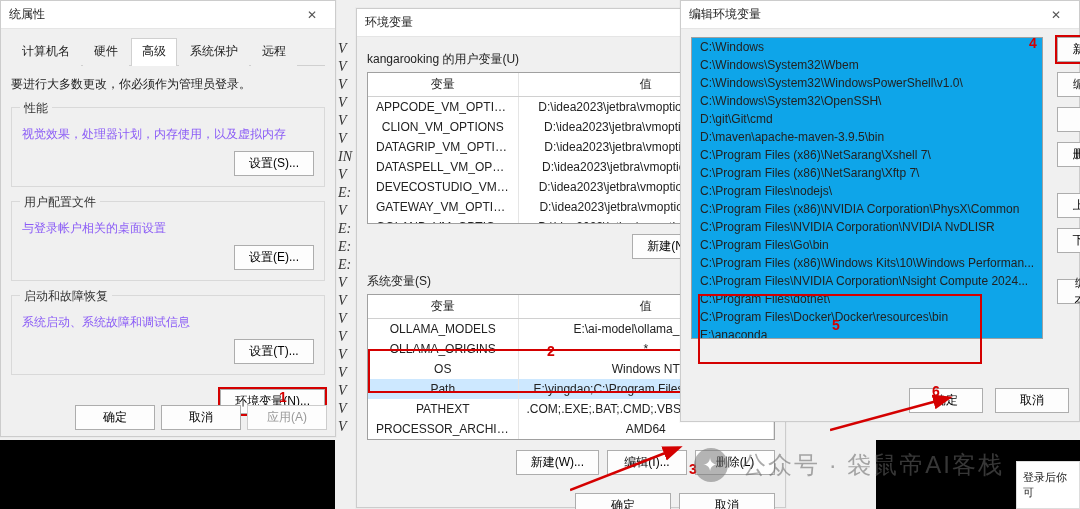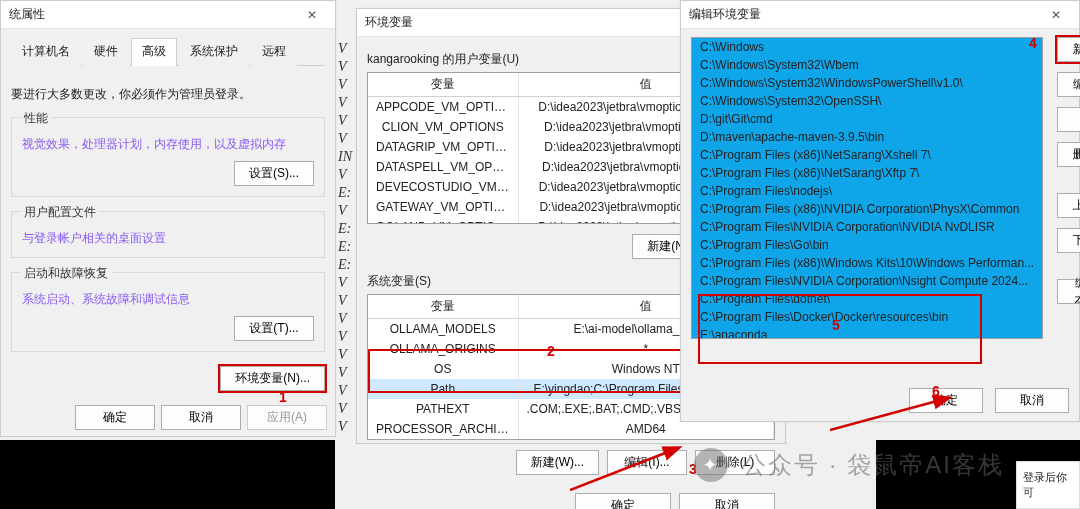--- a/index.html
+++ b/index.html
@@ -25,21 +25,21 @@
   }
   .content { padding: 8px 10px 10px; }
 
   
   .tabs { display: flex; border-bottom: 1px solid #d0d0d0; font-size: 12px; }
   .tabs .tab {
     padding: 4px 10px 6px; border: 1px solid transparent; border-bottom: none; margin-right: 2px;
     position: relative; top: 1px; background: #f0f0f0;
   }
   .tabs .tab.active { border-color: #d0d0d0; background: #fff; }
-  .hint { margin: 20px 0 14px; }
+  .hint { margin: 10px 0 14px; }
   .group {
     border: 1px solid #d9d9d9; margin-bottom: 14px; position: relative; padding: 18px 10px 10px;
   }
   .group-title {
     position: absolute; top: -8px; left: 8px; background: #f0f0f0; padding: 0 4px; font-size: 12px;
     color: #333;
   }
   .group-body { font-size: 12px; color: #8b5cf6; }
   .btn {
     display: inline-flex; align-items: center; justify-content: center;
@@ -106,20 +106,21 @@
 
     <div class="group">
       <span class="group-title">性能</span>
       <div class="group-body">视觉效果，处理器计划，内存使用，以及虚拟内存</div>
       <div class="rt"><button class="btn">设置(S)...</button></div>
     </div>
 
     <div class="group">
       <span class="group-title">用户配置文件</span>
       <div class="group-body">与登录帐户相关的桌面设置</div>
+      <div class="rt"><button class="btn">设置(E)...</button></div>
     </div>
 
     <div class="group">
       <span class="group-title">启动和故障恢复</span>
       <div class="group-body">系统启动、系统故障和调试信息</div>
       <div class="rt"><button class="btn">设置(T)...</button></div>
     </div>
 
     <div class="rt" style="margin-bottom:10px;">
       <button class="btn redbox">环境变量(N)...</button>
@@ -129,21 +130,21 @@
       <button class="btn">确定</button>
       <button class="btn">取消</button>
       <button class="btn" style="color:#999;border-color:#ccc;">应用(A)</button>
     </div>
   </div>
   <span class="redlabel" style="left:278px; top:388px;">1</span>
 </div>
 
 <div style="position:absolute; left:338px; top:40px; width:20px; height:400px; font-family:serif; font-size:14px; line-height:18px; font-style:italic; color:#333; overflow:hidden;">V<br>V<br>V<br>V<br>V<br>V<br>IN<br>V<br>E:<br>V<br>E:<br>E:<br>E:<br>V<br>V<br>V<br>V<br>V<br>V<br>V<br>V<br>V</div>
 
-<div class="win" style="left:356px; top:8px; width:430px; height:436px;">
+<div class="win" style="left:356px; top:8px; width:430px; height:500px;">
   <div class="titlebar">
     <span>环境变量</span>
     <div class="winbtns">
           <span>✕</span>
         </div>
   </div>
   <div class="content">
     <div class="section-label">kangarooking 的用户变量(U)</div>
     <div class="tblwrap" style="height:152px;">
       <table class="tbl" style="table-layout:fixed;">

